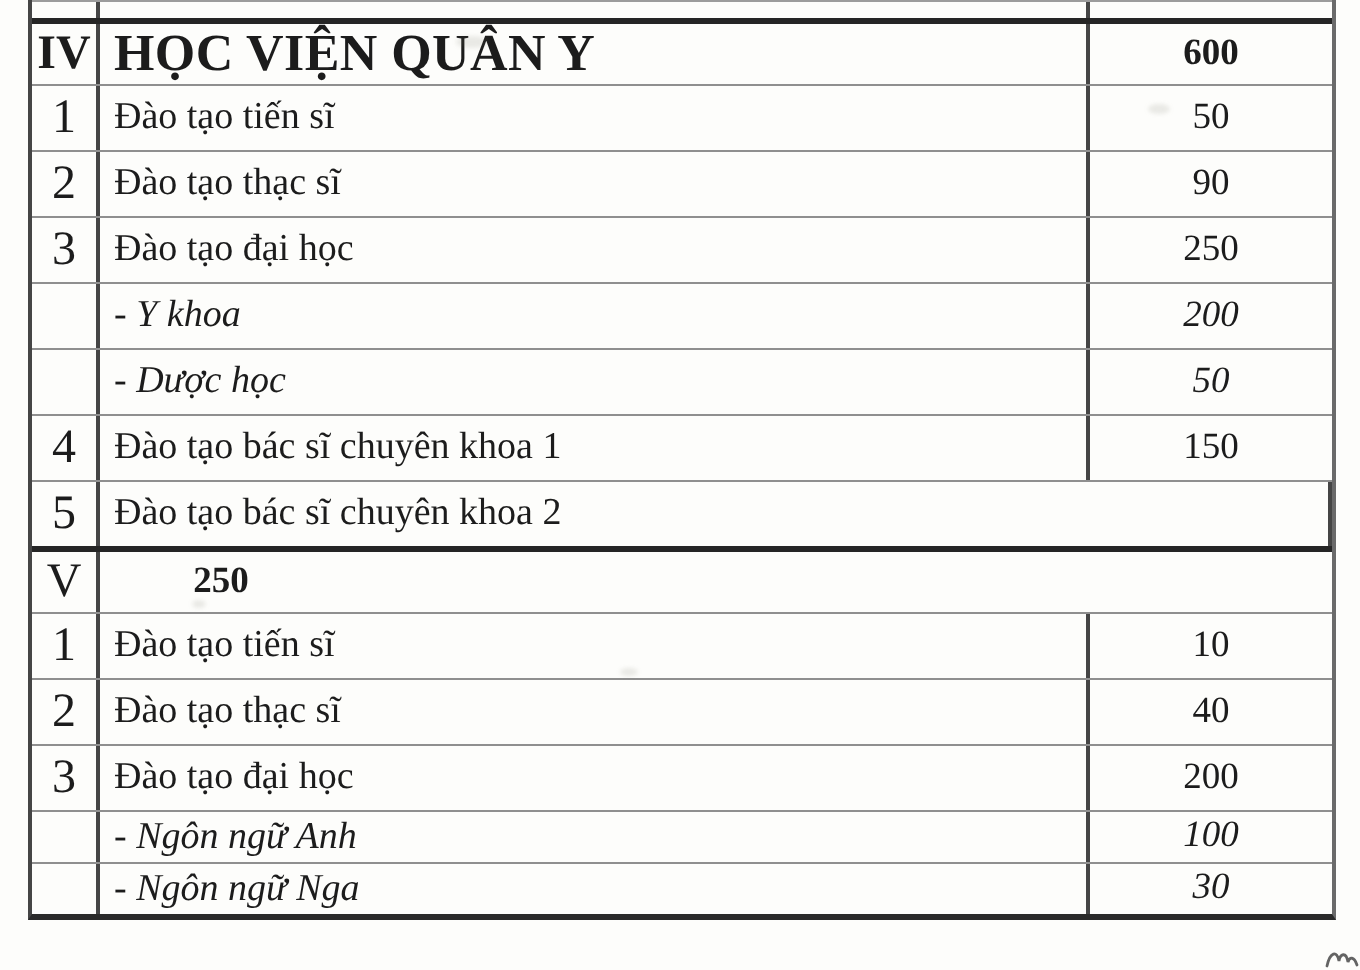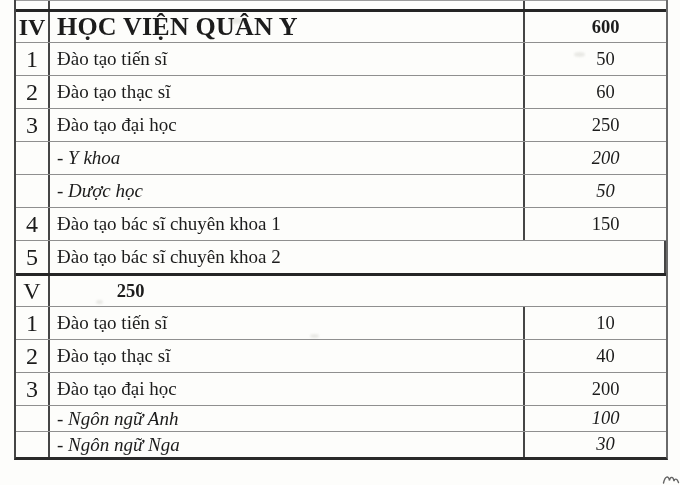--- a/index.html
+++ b/index.html
@@ -48,21 +48,20 @@
     flex: 1;
     border-right: 2px solid #454545;
     display: flex; align-items: center;
     padding-left: 7px;
     font-size: 19px;
   }
   .cell-value {
     width: 121px;
     display: flex; align-items: center; justify-content: center;
     font-size: 18.5px;
-    padding-left: 20px;
   }
   .section .cell-label { font-weight: bold; font-size: 26px; letter-spacing: 0.2px; }
   .section .cell-value { font-weight: bold; }
   .row-iv .cell-no { font-weight: bold; }
   .sub .cell-label, .sub .cell-value { font-style: italic; }
   .speck {
     position: absolute;
     background: rgba(110, 110, 100, 0.14);
     border-radius: 50%;
     filter: blur(1px);
@@ -94,21 +93,21 @@
 
     <div class="row">
       <div class="cell-no">1</div>
       <div class="cell-label">Đào tạo tiến sĩ</div>
       <div class="cell-value">50</div>
     </div>
 
     <div class="row">
       <div class="cell-no">2</div>
       <div class="cell-label">Đào tạo thạc sĩ</div>
-      <div class="cell-value">60</div>
+      <div class="cell-value">90</div>
     </div>
 
     <div class="row">
       <div class="cell-no">3</div>
       <div class="cell-label">Đào tạo đại học</div>
       <div class="cell-value">250</div>
     </div>
 
     <div class="row sub">
       <div class="cell-no"></div>

